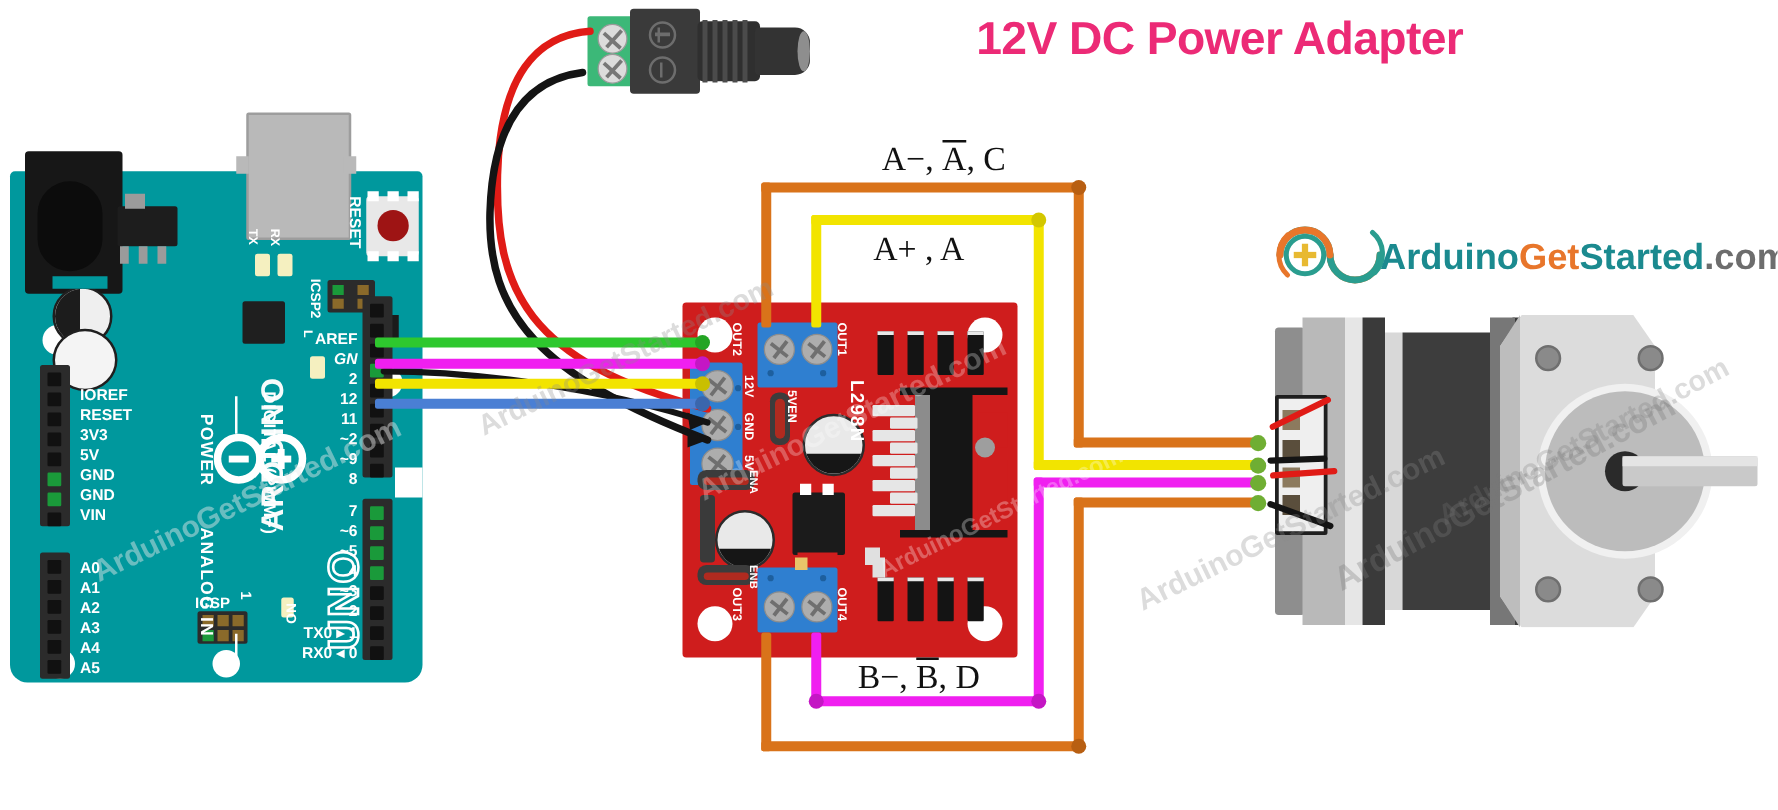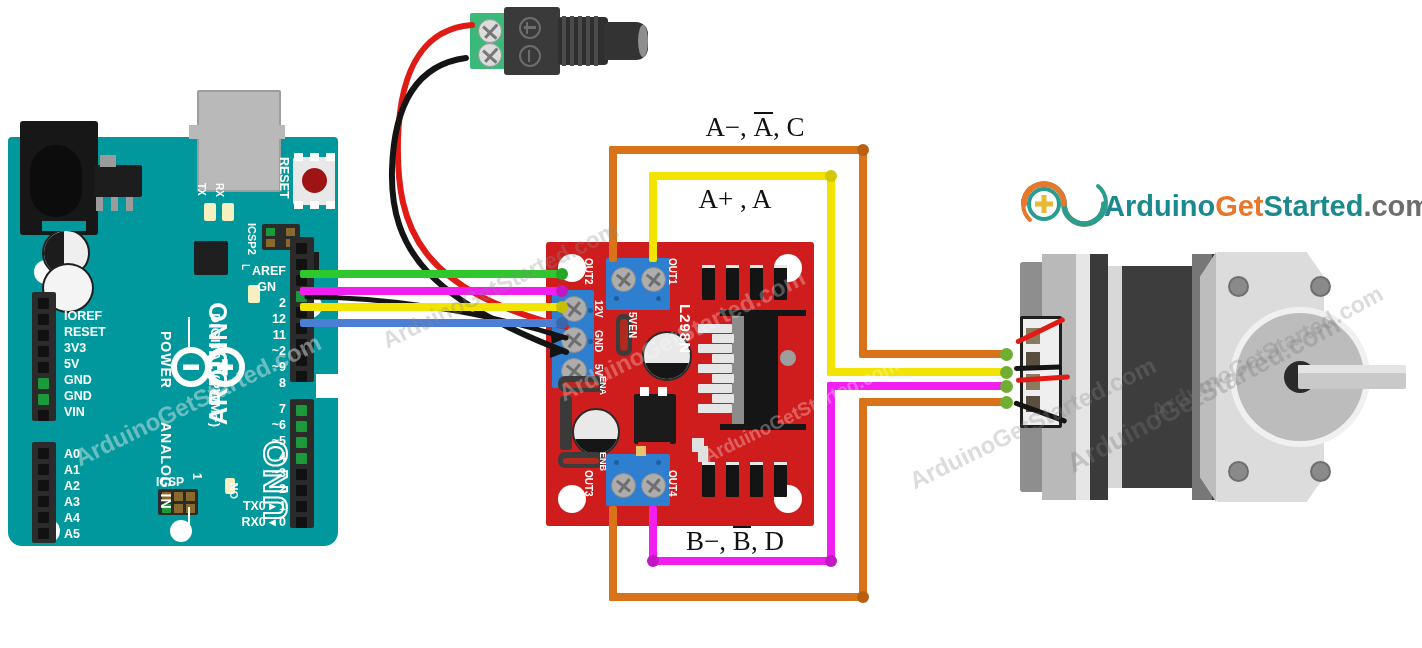--- a/index.html
+++ b/index.html
@@ -68,20 +68,21 @@
       font-family:"Liberation Sans",sans-serif;white-space:nowrap;
       transform-origin:0 0;pointer-events:none;}
   #logo{left:1016px;top:168px;width:390px;height:74px;}
   .ltxt{position:absolute;font-size:29px;font-weight:bold;white-space:nowrap;}
 </style>
 </head>
 <body>
 
 <div class="stage">
 
+  <div class="abs" id="title">12V DC Power Adapter</div>
 
   <div class="abs" id="ard">
     <div class="notch"></div>
 
     <div class="hole" style="left:26px;top:123px;width:24px;height:24px;"></div>
     <div class="hole" style="left:290px;top:157px;width:24px;height:24px;"></div>
     <div class="hole" style="left:28px;top:382px;width:24px;height:24px;"></div>
     <div class="hole" style="left:162px;top:383px;width:22px;height:22px;"></div>
 
     <div class="abs" style="left:12px;top:-16px;width:78px;height:114px;background:#171717;border-radius:3px;"></div>
@@ -200,21 +201,21 @@
     <div class="pinsq" style="left:288px;top:106px;"></div>
     <div class="pinsq" style="left:288px;top:122px;"></div>
     <div class="pinsq" style="left:288px;top:138px;"></div>
     <div class="pinsq g" style="left:288px;top:154px;"></div>
     <div class="pinsq" style="left:288px;top:170px;"></div>
     <div class="pinsq" style="left:288px;top:186px;"></div>
     <div class="pinsq" style="left:288px;top:202px;"></div>
     <div class="pinsq" style="left:288px;top:218px;"></div>
     <div class="pinsq" style="left:288px;top:234px;"></div>
     <div class="plbl r" style="left:206px;top:127px;width:72px;">AREF</div>
-    <div class="plbl r" style="left:196px;top:143px;width:72px;">GN</div>
+    <div class="plbl r" style="left:206px;top:143px;width:72px;font-style:italic;">GN</div>
     <div class="plbl r" style="left:206px;top:159px;width:72px;">2</div>
     <div class="plbl r" style="left:206px;top:175px;width:72px;">12</div>
     <div class="plbl r" style="left:206px;top:191px;width:72px;">11</div>
     <div class="plbl r" style="left:206px;top:207px;width:72px;">~2</div>
     <div class="plbl r" style="left:206px;top:223px;width:72px;">~9</div>
     <div class="plbl r" style="left:206px;top:239px;width:72px;">8</div>
 
     <div class="hdr" style="left:282px;top:262px;width:24px;height:129px;"></div>
     <div class="pinsq g" style="left:288px;top:268px;"></div>
     <div class="pinsq g" style="left:288px;top:284px;"></div>

